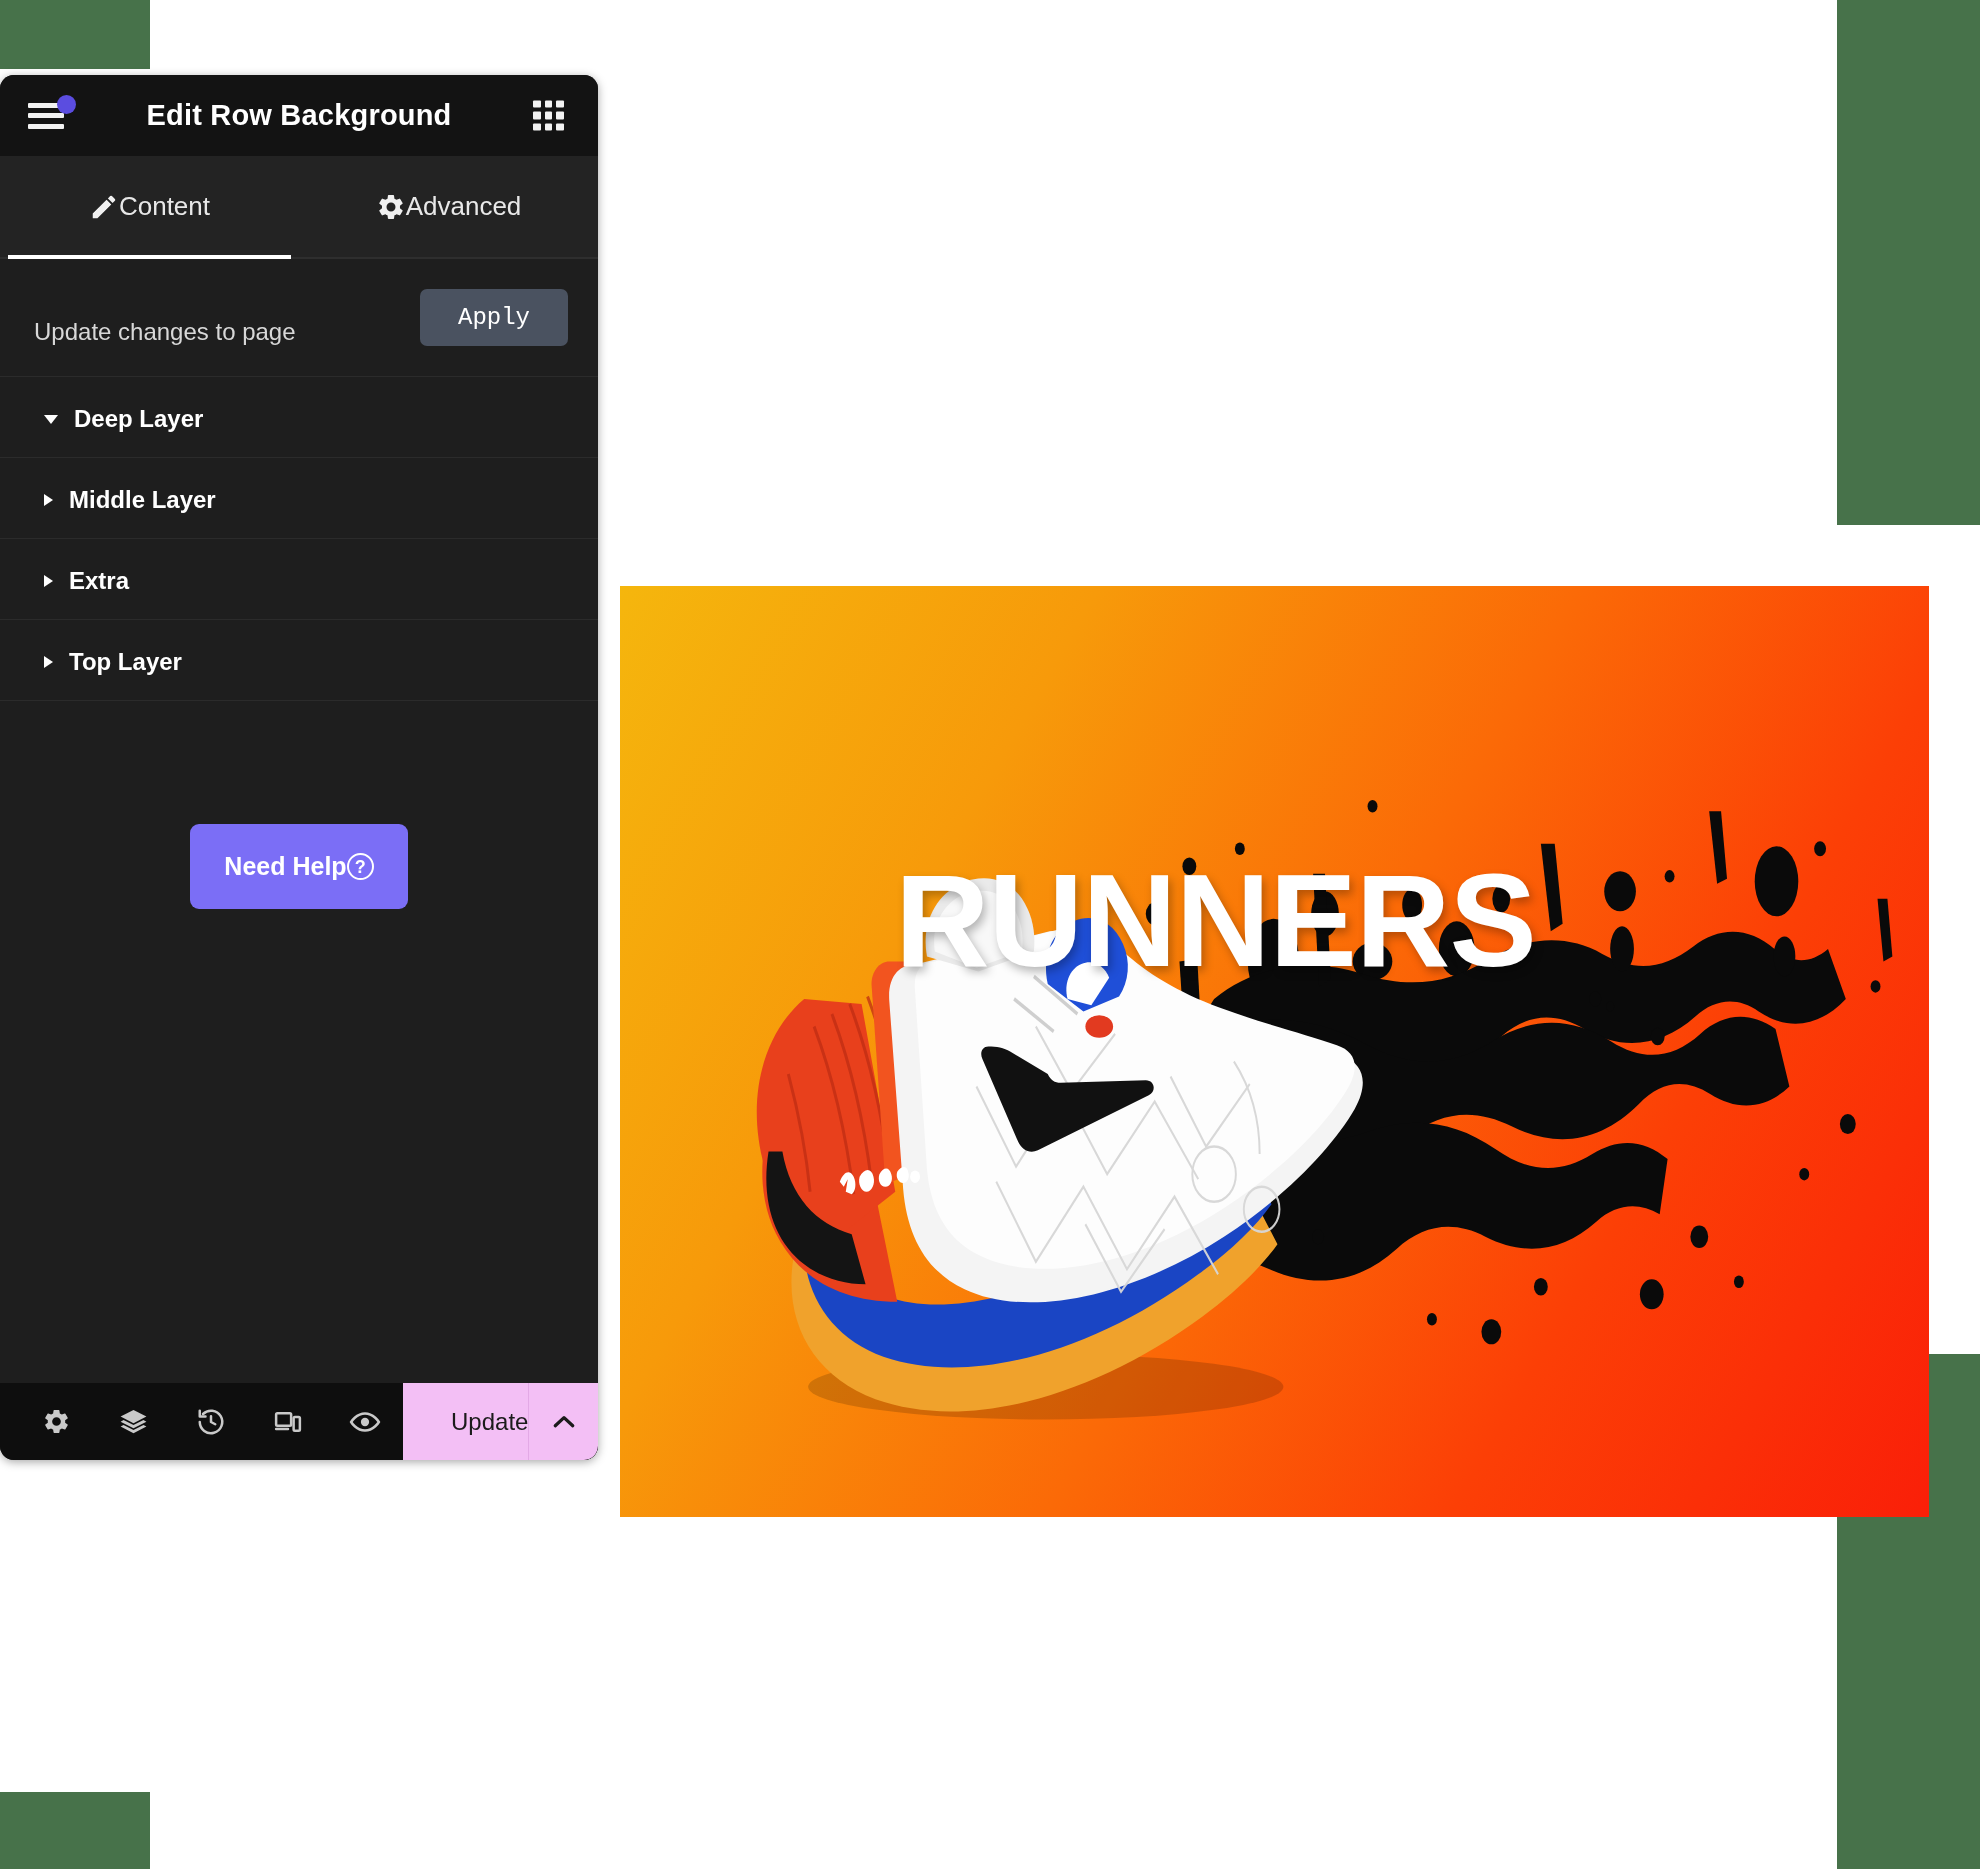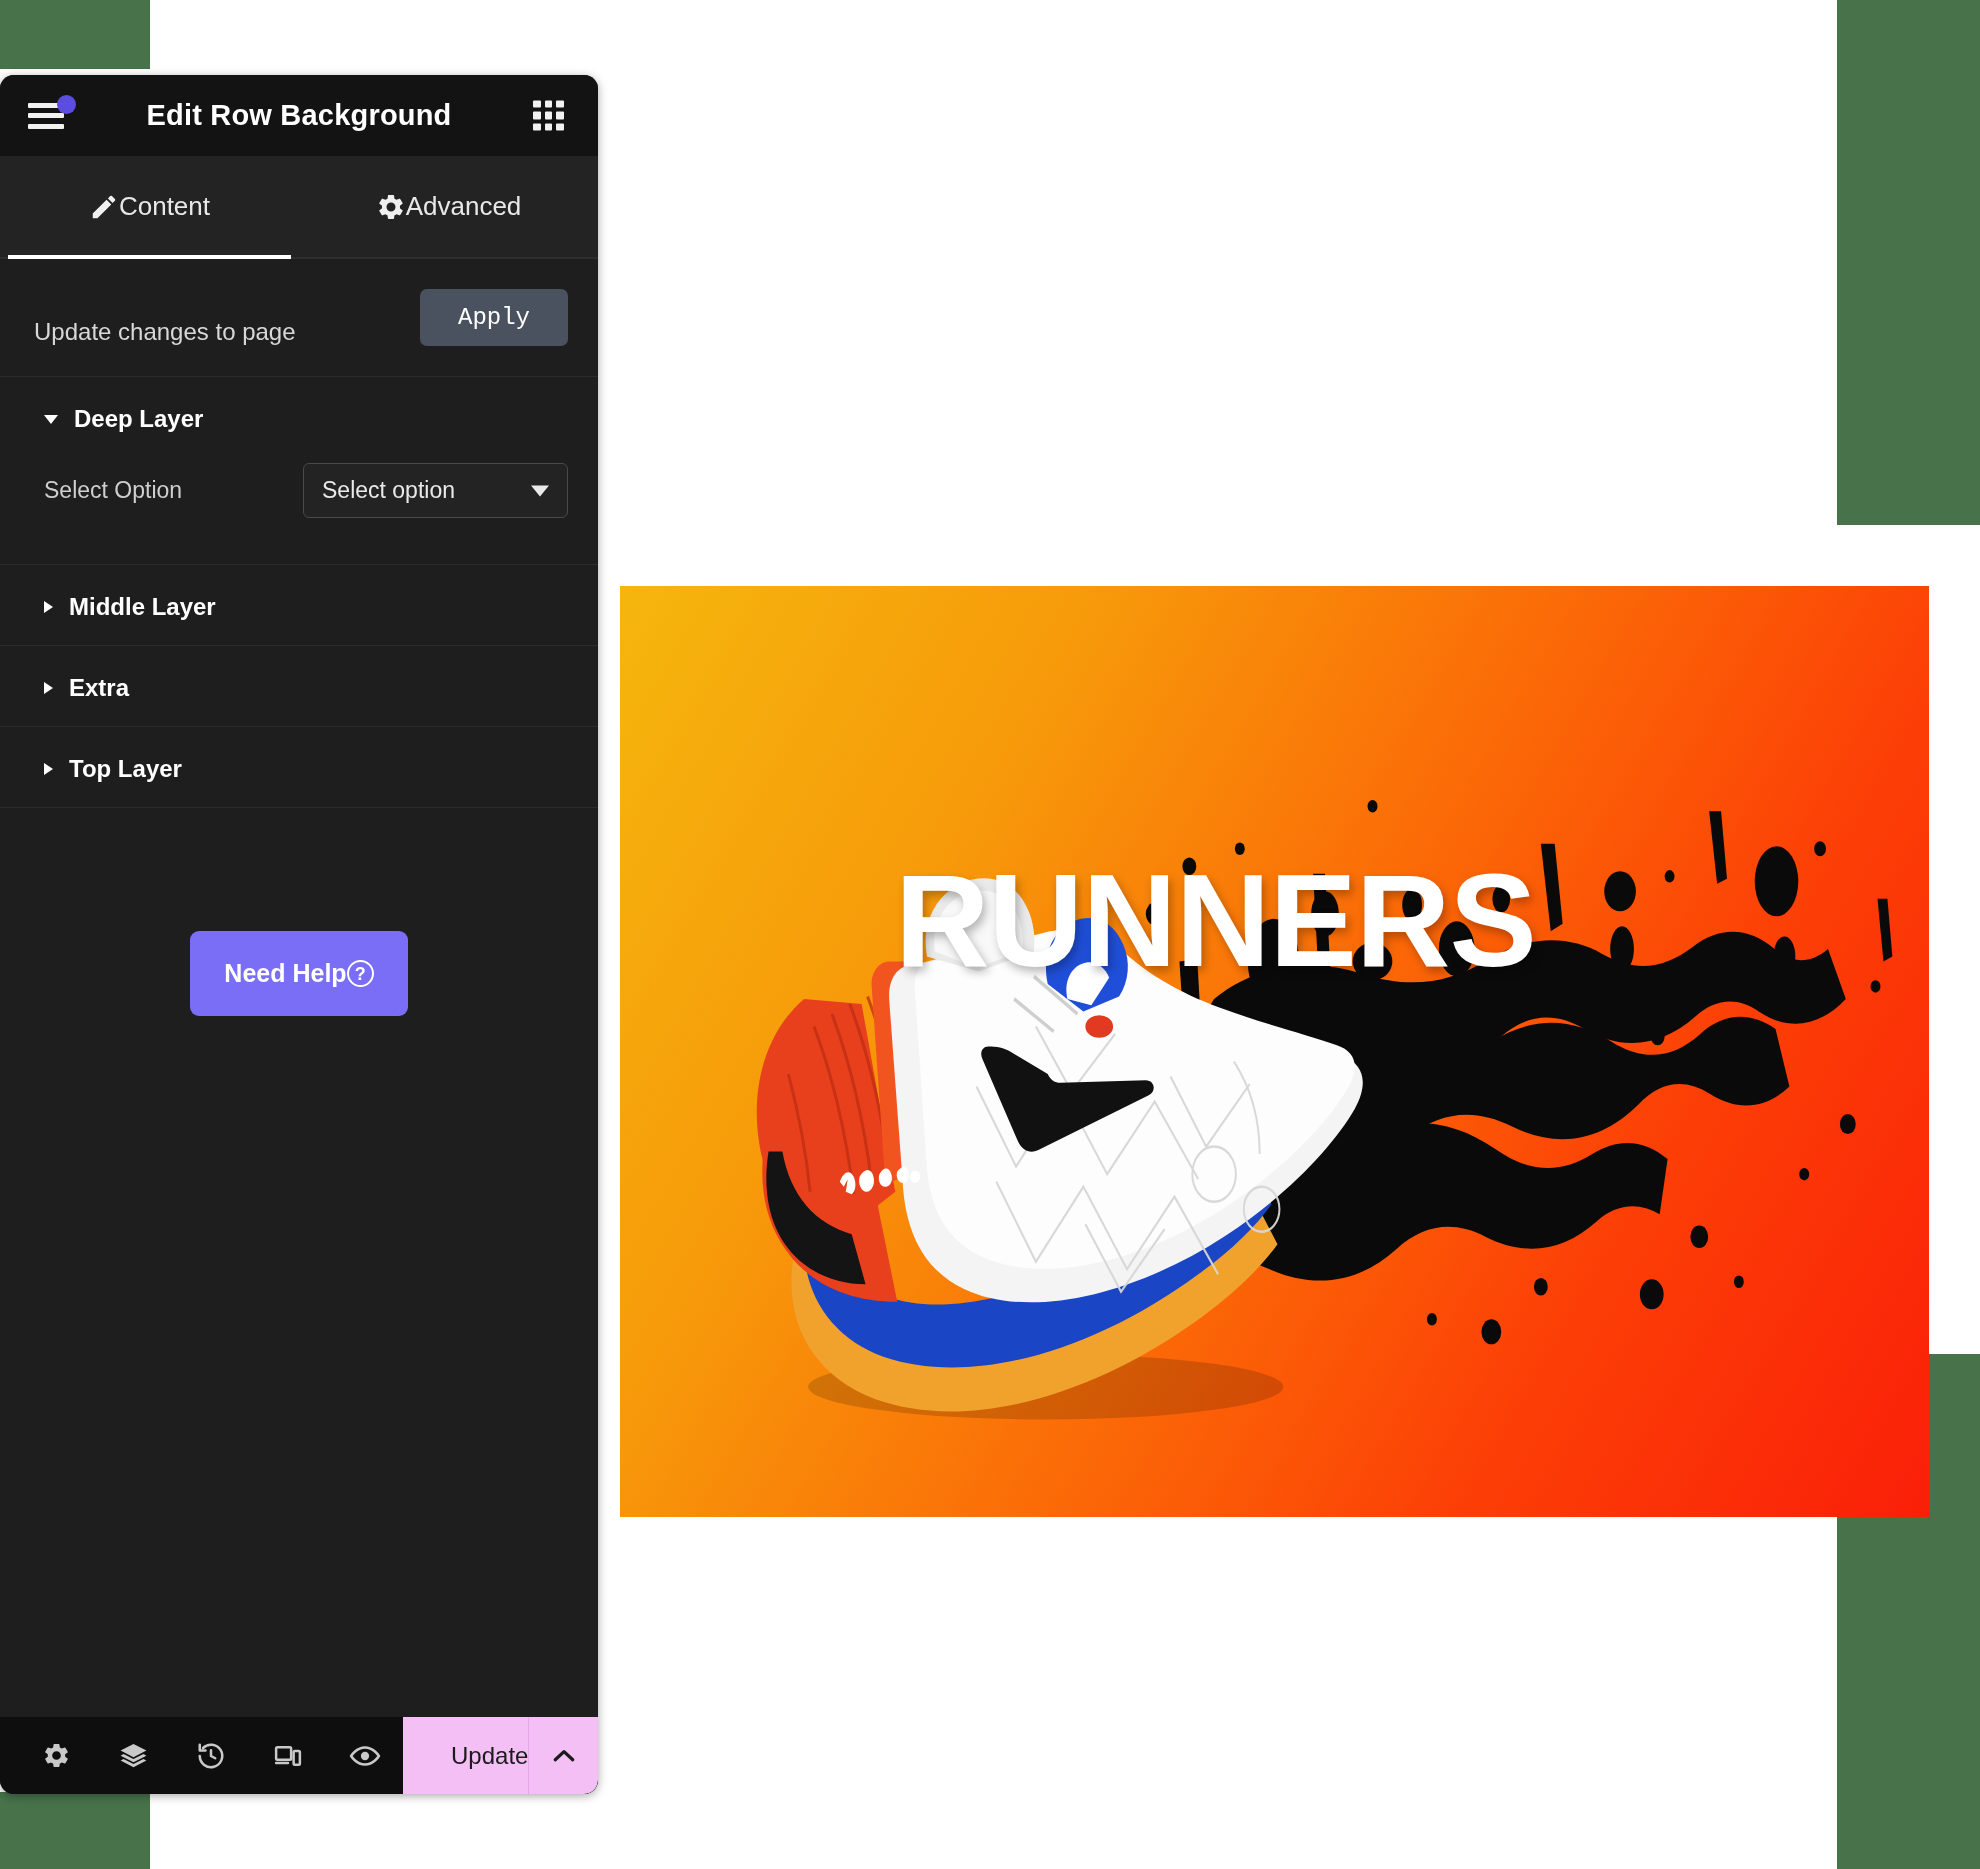--- a/index.html
+++ b/index.html
@@ -28,21 +28,21 @@
   .deco-tr { right: 0;   top: 0;     width: 143px; height: 525px; }
   .deco-br { right: 0;   bottom: 0;  width: 143px; height: 515px; }
   .deco-bl { left: 0;    bottom: 0;  width: 150px; height: 77px;  }
 
   
   #panel {
     position: absolute;
     left: 0;
     top: 75px;
     width: 598px;
-    height: 1719px;
+    height: 1385px;
     background: #1e1e1e;
     border-radius: 14px 14px 14px 14px;
     overflow: hidden;
     display: flex;
     flex-direction: column;
     box-shadow: 0 2px 10px rgba(0,0,0,.35);
   }
 
   
   .panel-header {
@@ -371,29 +371,20 @@
 
     <div class="apply-row">
       <div class="apply-label">Update changes to page</div>
       <button class="apply-btn">Apply</button>
     </div>
 
     <div class="section">
       <div class="section-head">
         <span class="caret open"></span>
         <span class="section-title">Deep Layer</span>
-      </div>
-      <div class="section-body">
-        <div class="field-row">
-          <span class="field-label">Select Option</span>
-          <div class="select-box">
-            <span class="select-value">Select option</span>
-            <span class="select-caret"></span>
-          </div>
-        </div>
       </div>
     </div>
 
     <div class="section">
       <div class="section-head">
         <span class="caret"></span>
         <span class="section-title">Middle Layer</span>
       </div>
     </div>
 

